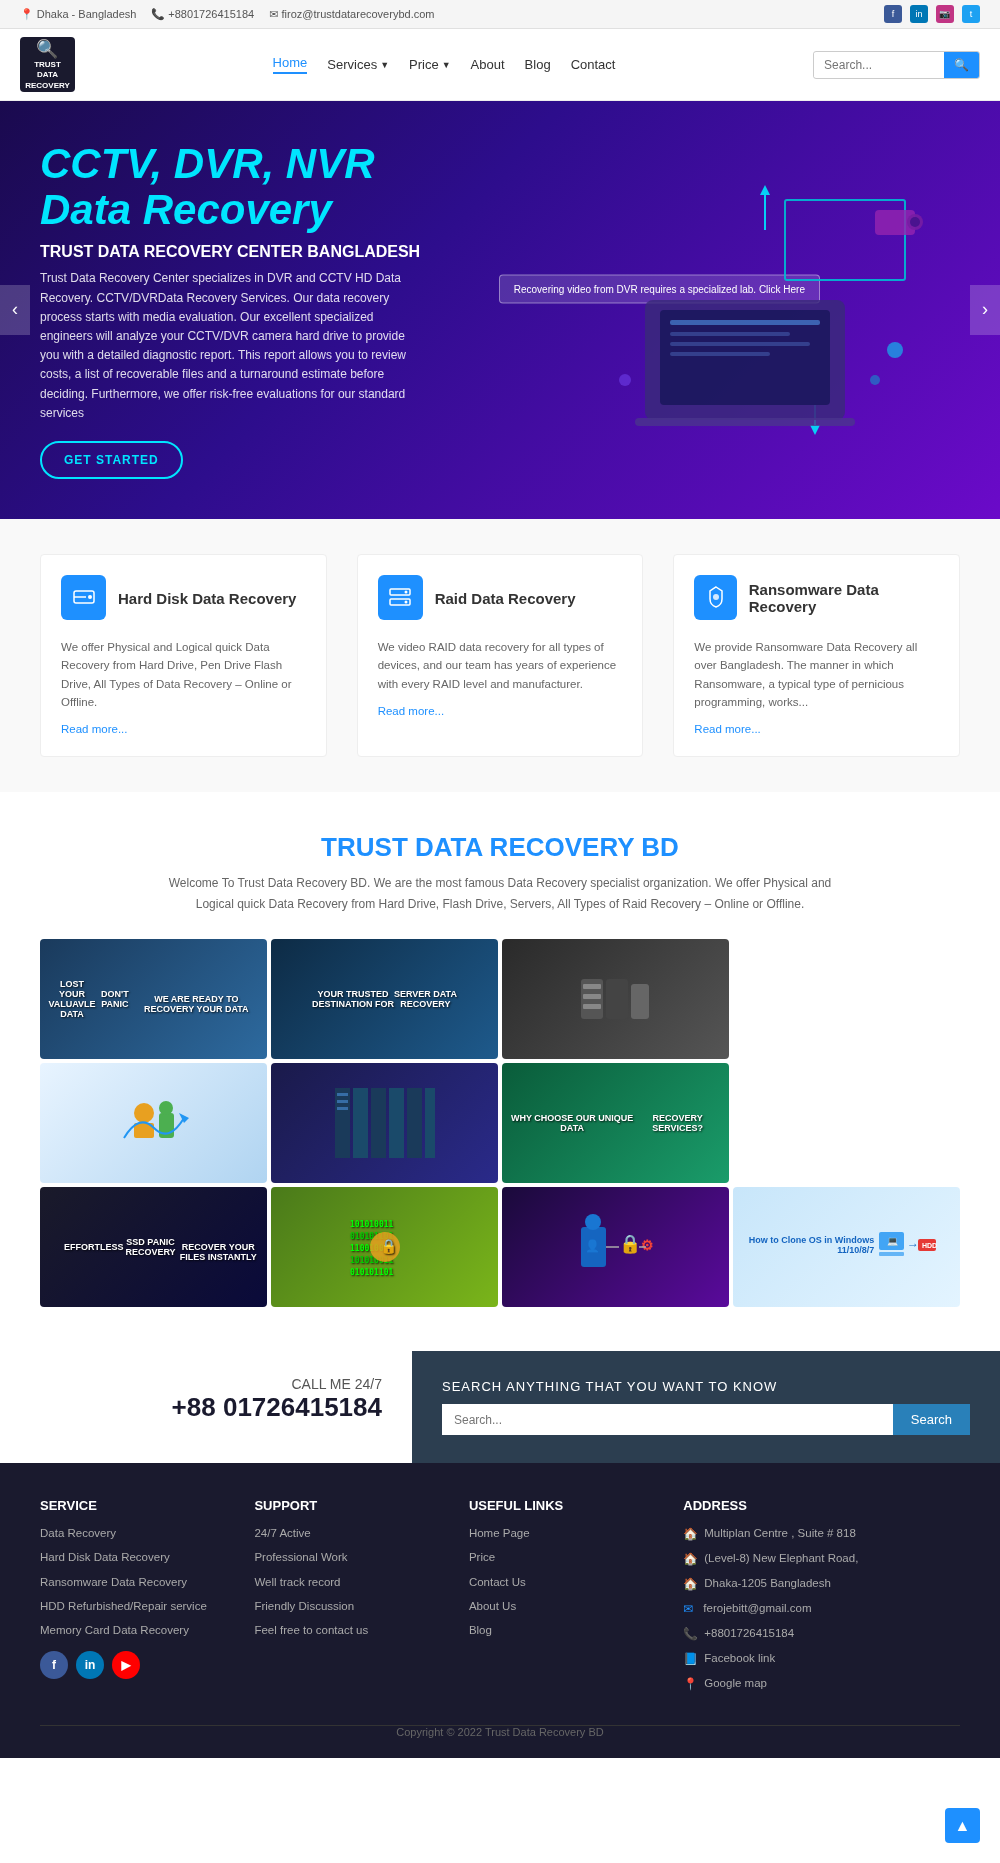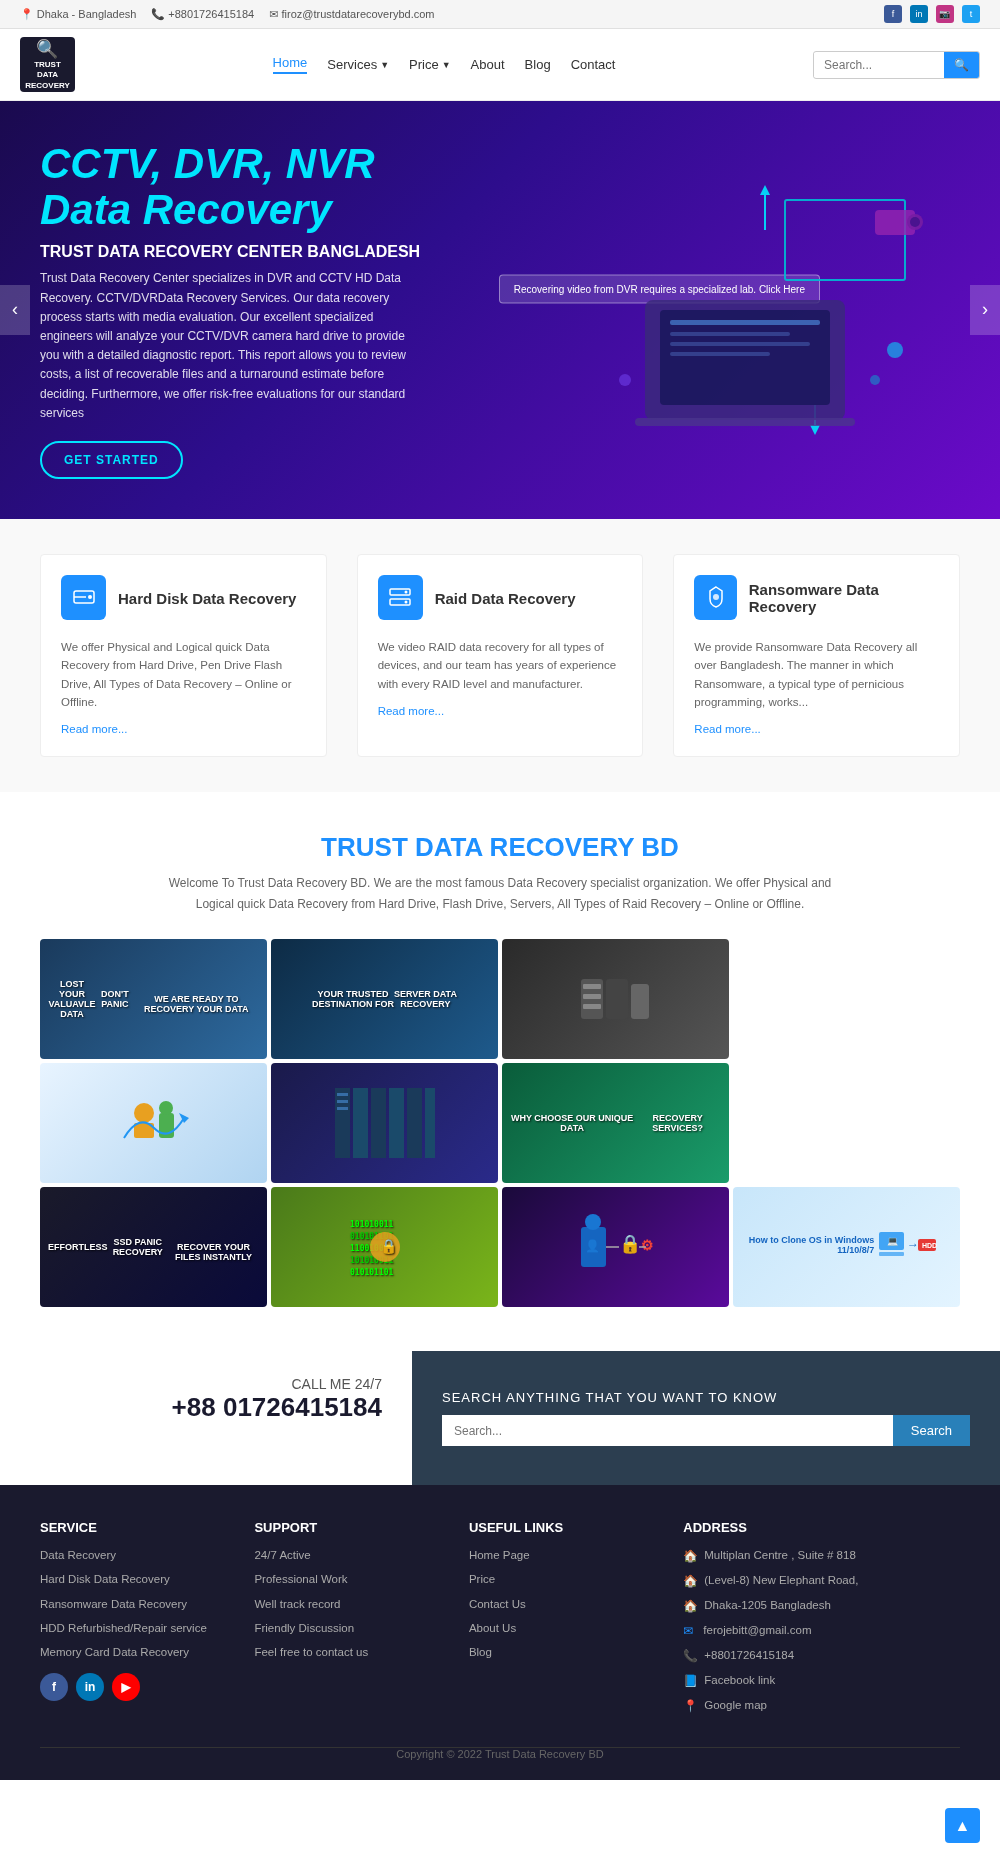--- a/index.html
+++ b/index.html
@@ -59,31 +59,31 @@
 
     
     .g1 { background: linear-gradient(135deg, #1a3a5c, #2d6a9f); }
     .g2 { background: linear-gradient(135deg, #0d2b45, #1e5a8c); }
     .g3 { background: linear-gradient(135deg, #1a4a7a, #2e7db5); }
     .g4 { background: linear-gradient(135deg, #2a2a2a, #555); }
     .g5 { background: linear-gradient(135deg, #0d3a5c, #1a6a9c); }
     .g6 { background: linear-gradient(135deg, #e8f4ff, #b0d4f1); }
     .g7 { background: linear-gradient(135deg, #1a1a4a, #2a2a8a); }
     .g8 { background: linear-gradient(135deg, #0a5c3a, #1a9c6a); }
-    .g9 { background: linear-gradient(135deg, #1a1a2a, #0a0a3a); }
+    .g9 { background: linear-gradient(135deg, #1a1a2a, #0a0a3a); padding-left: 16px; }
     .g10 { background: linear-gradient(135deg, #4a7a1a, #7ab51a); }
     .g11 { background: linear-gradient(135deg, #1a0a3a, #5a0a9c); }
     .g12 { background: linear-gradient(135deg, #1a3a6a, #3a6ab5); }
 
     
     .cta-section { display: flex; background: #2c3e50; }
     .cta-left { background: #fff; padding: 25px 30px; flex: 1; text-align: right; }
     .cta-call-label { font-size: 14px; color: #555; }
     .cta-phone { font-size: 26px; font-weight: bold; color: #1a1a2e; }
-    .cta-right { background: #2c3e50; padding: 39px 30px; flex: 1.5; }
+    .cta-right { background: #2c3e50; padding: 28px 30px; flex: 1.5; }
     .cta-search-label { font-size: 13px; color: #fff; margin-bottom: 10px; text-transform: uppercase; letter-spacing: 1px; }
     .cta-search-box { display: flex; }
     .cta-search-input { flex: 1; padding: 8px 12px; border: none; outline: none; font-size: 12px; }
     .cta-search-btn { background: #2980b9; color: #fff; border: none; padding: 8px 18px; cursor: pointer; font-size: 13px; }
 
     
     .footer { background: #1a1a2e; padding: 35px 40px 20px; color: #bbb; }
     .footer-grid { display: grid; grid-template-columns: 1fr 1fr 1fr 1.5fr; gap: 30px; margin-bottom: 25px; }
     .footer-col-title { font-size: 13px; font-weight: bold; color: #fff; margin-bottom: 12px; text-transform: uppercase; }
     .footer-link { display: block; color: #aaa; font-size: 11.5px; margin-bottom: 7px; text-decoration: none; line-height: 1.5; }

